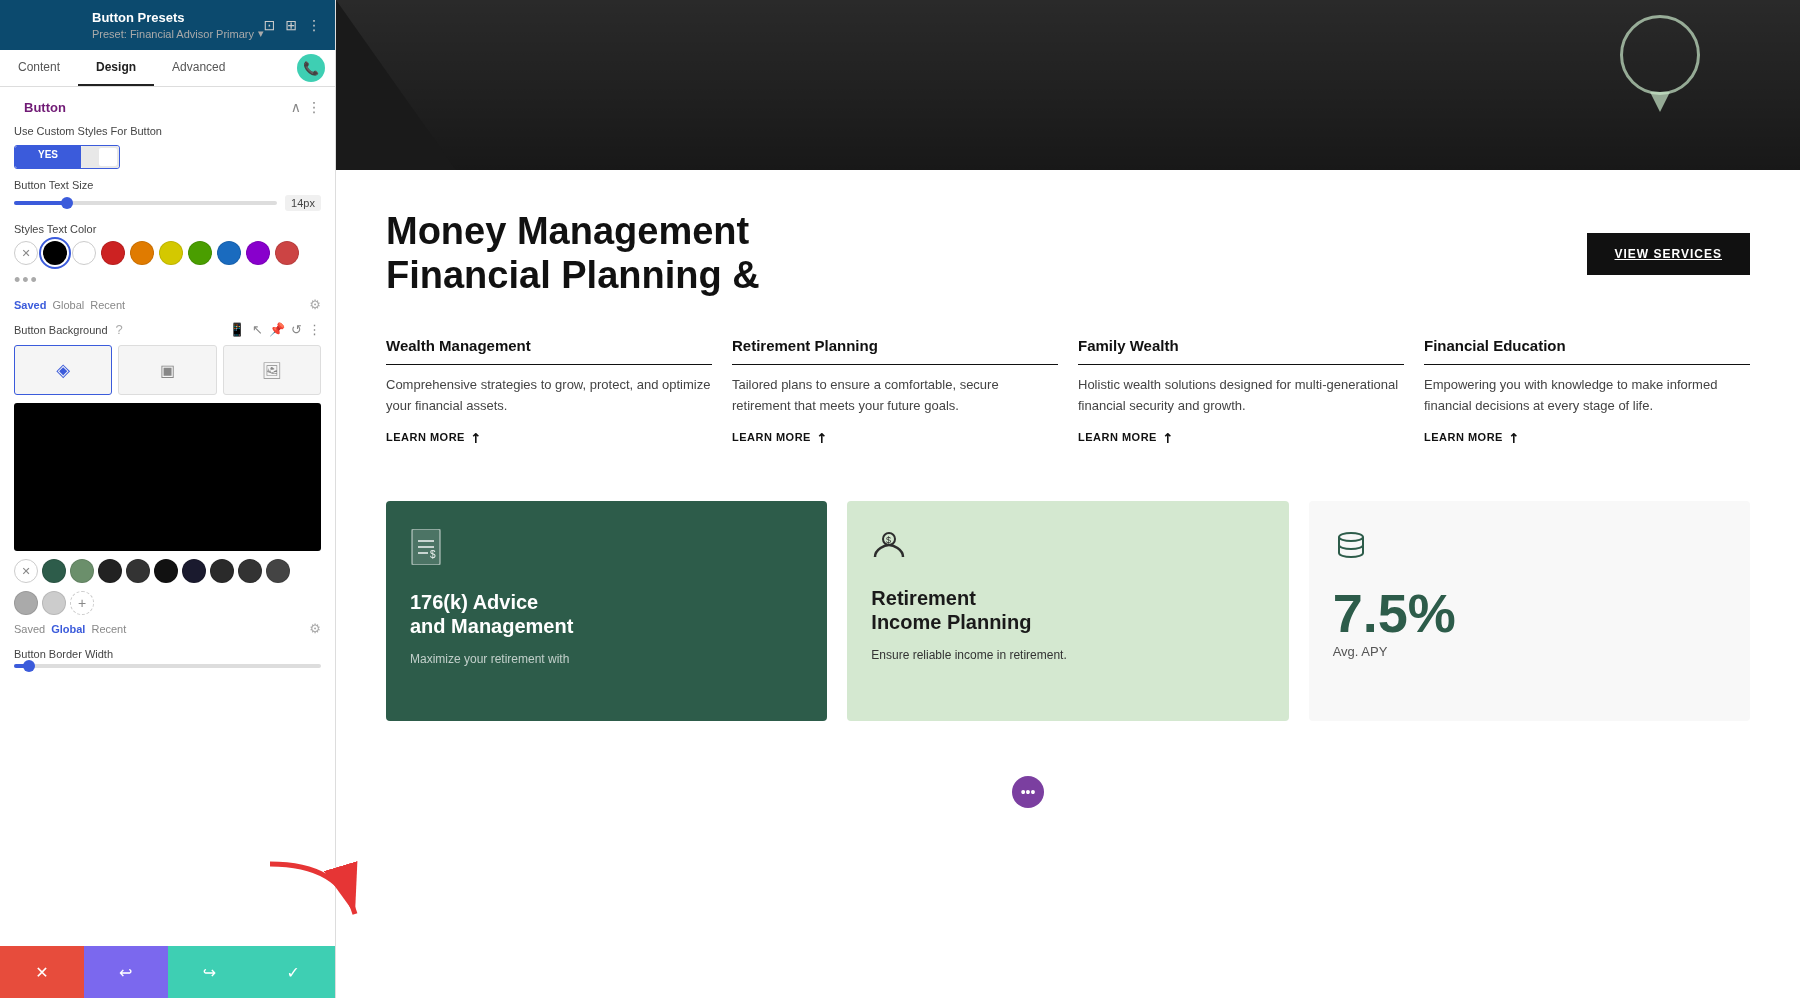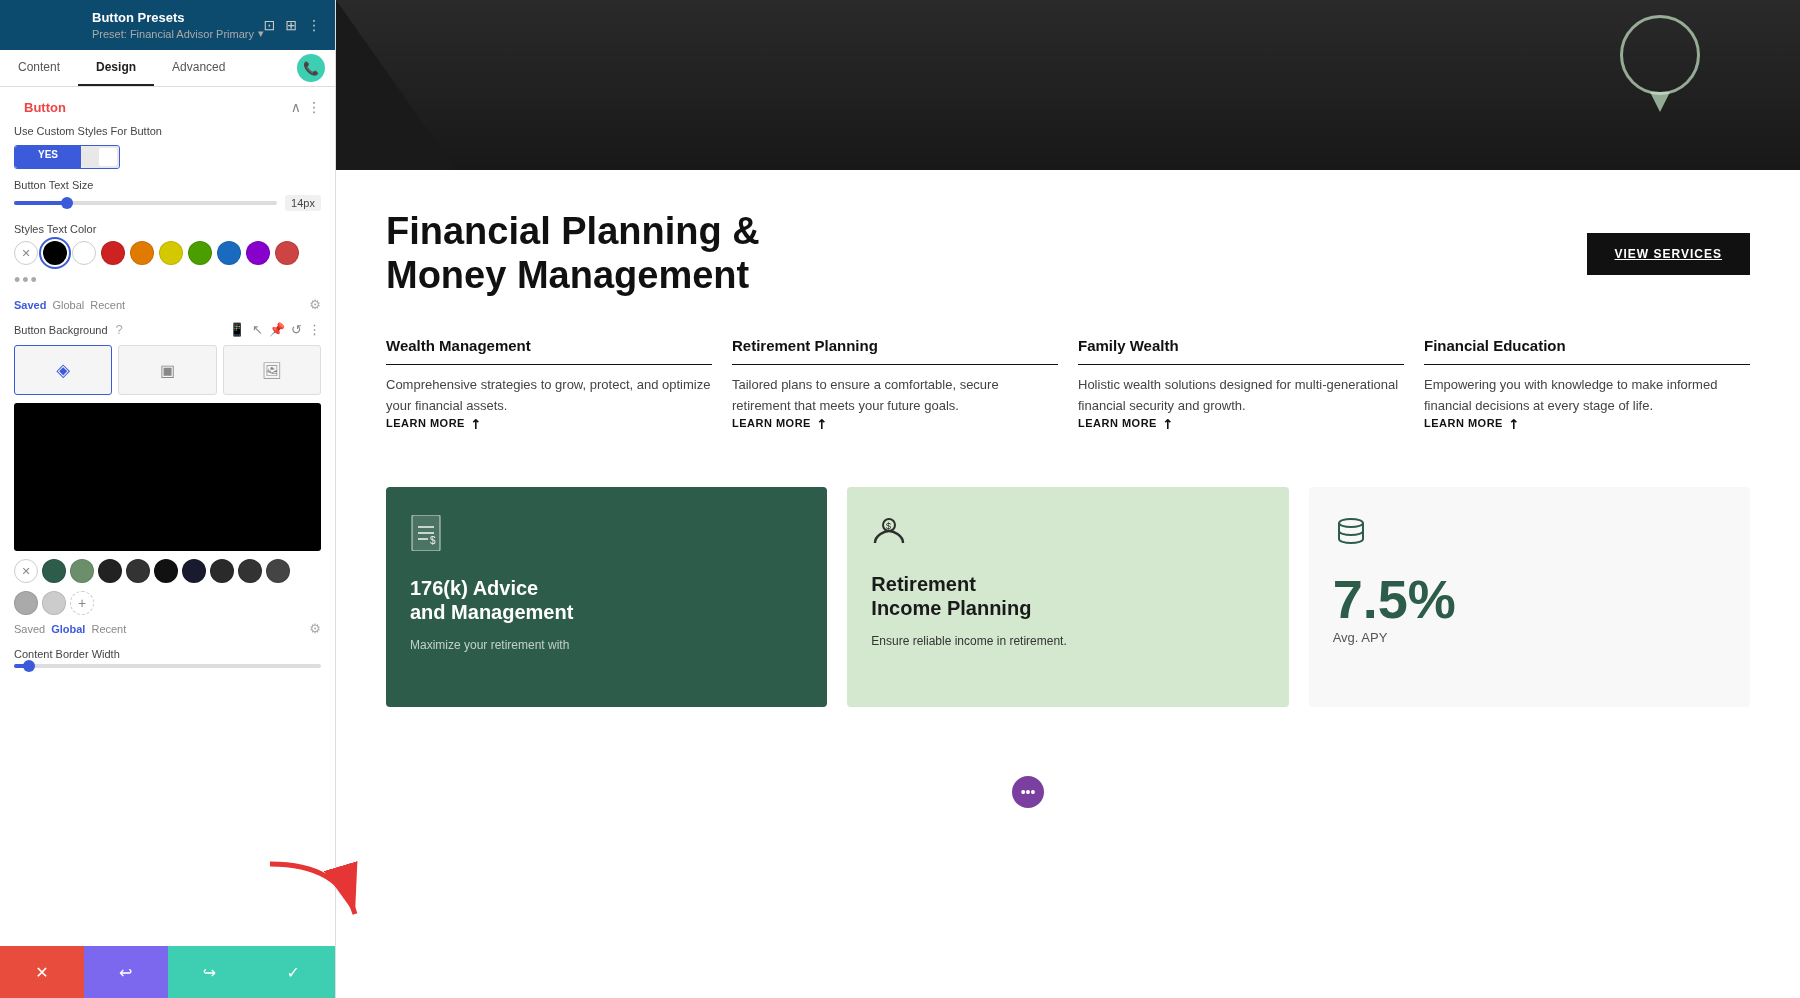--- a/index.html
+++ b/index.html
@@ -71,21 +71,21 @@
 
     .section-header {
       display: flex;
       justify-content: space-between;
       align-items: center;
       margin-bottom: 10px;
     }
     .section-title {
       font-size: 13px;
       font-weight: 700;
-      color: #ef4444;
+      color: #701a75;
       padding-left: 10px;
     }
     .section-icons { display: flex; gap: 6px; align-items: center; color: #888; font-size: 14px; cursor: pointer; }
 
     .field-label {
       font-size: 11px;
       color: #444;
       margin-bottom: 4px;
       margin-top: 10px;
     }
@@ -392,20 +392,21 @@
       font-weight: 700;
       color: #111;
       margin-bottom: 10px;
       padding-bottom: 10px;
       border-bottom: 1.5px solid #111;
     }
     .service-card-desc {
       font-size: 13px;
       color: #444;
       line-height: 1.55;
+      margin-bottom: 14px;
     }
     .learn-more {
       font-size: 11px;
       font-weight: 700;
       letter-spacing: 0.5px;
       color: #111;
       text-decoration: none;
       display: flex;
       align-items: center;
       gap: 5px;
@@ -620,21 +621,21 @@
         <div style="width:24px;height:24px;background:#fff;border:1.5px dashed #ccc;border-radius:50%;cursor:pointer;display:flex;align-items:center;justify-content:center;color:#888;font-size:14px;">+</div>
       </div>
       <div class="saved-global-row">
         <span>Saved</span>
         <span class="active-label">Global</span>
         <span>Recent</span>
         <span class="gear-icon">⚙</span>
       </div>
     </div>
 
-    <div class="border-width-label">Content Border Width</div>
+    <div class="border-width-label">Button Border Width</div>
     <div class="slider-row">
       <div class="slider-track">
         <div class="slider-fill" style="width:5%;"></div>
         <div class="slider-thumb" style="left:5%;"></div>
       </div>
     </div>
 
   </div>
 
   <div class="panel-footer">
@@ -651,22 +652,22 @@
     <div class="hero-keyboard-bg"></div>
     <div class="hero-bg"></div>
     <div class="dark-triangle"></div>
     <div class="speech-bubble"></div>
   </div>
 
   <div class="main-content">
 
     <div class="top-section">
       <div class="main-title">
+        <div>Money Management</div>
         <div>Financial Planning &amp;</div>
-        <div>Money Management</div>
       </div>
       <button class="view-services-btn">VIEW SERVICES</button>
     </div>
 
     <div class="services-grid">
 
       <div class="service-card">
         <div class="service-card-title">Wealth Management</div>
         <div class="service-card-desc">Comprehensive strategies to grow, protect, and optimize your financial assets.</div>
         <a class="learn-more">

